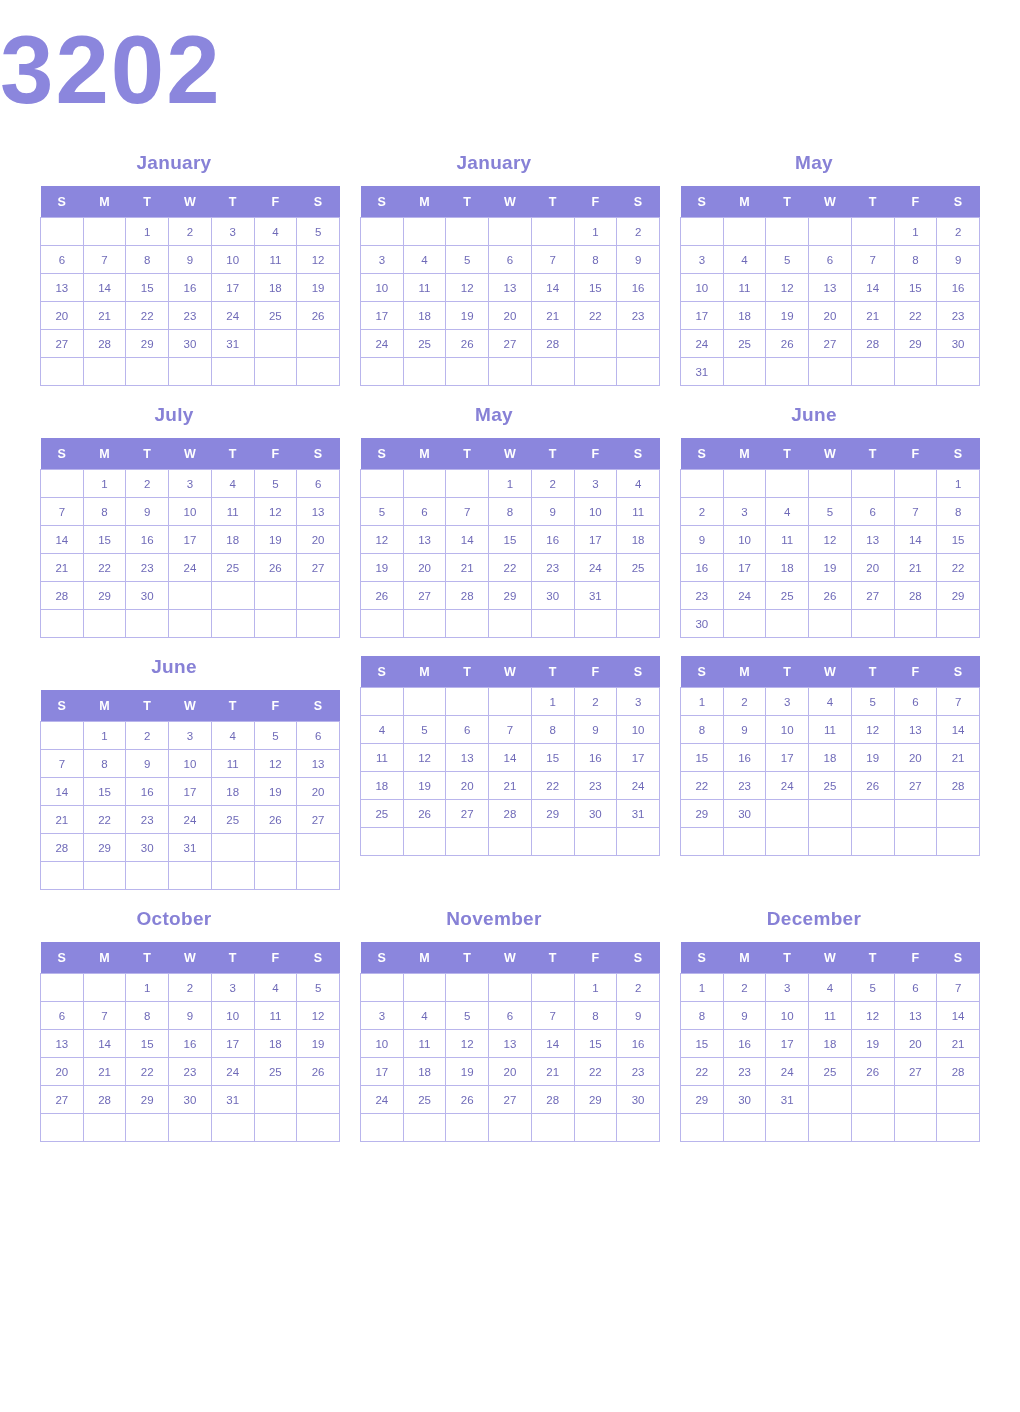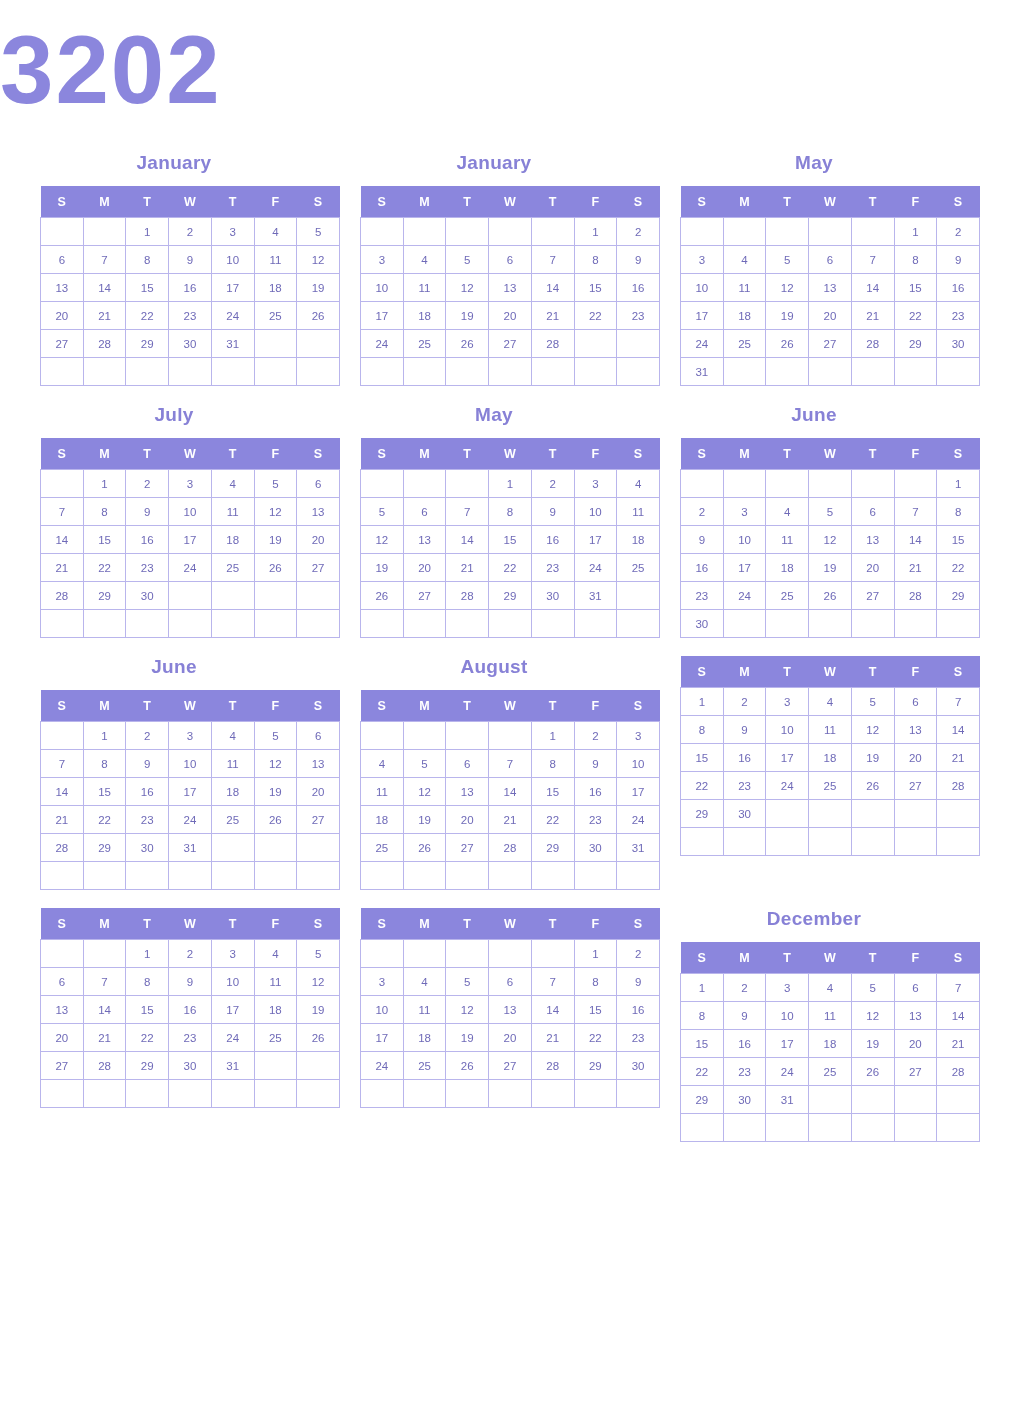--- a/index.html
+++ b/index.html
@@ -576,21 +576,20 @@
             <td class="empty"></td>
             <td class="empty"></td>
             <td class="empty"></td>
             <td class="empty"></td>
             <td class="empty"></td>
           </tr>
         </tbody>
       </table>
     </div>
     <div class="month">
-      <div class="month-name">August</div>
       <table class="month-table">
         <thead>
           <tr>
             <th>S</th>
             <th>M</th>
             <th>T</th>
             <th>W</th>
             <th>T</th>
             <th>F</th>
             <th>S</th>
@@ -719,20 +718,21 @@
             <td class="empty"></td>
             <td class="empty"></td>
             <td class="empty"></td>
             <td class="empty"></td>
             <td class="empty"></td>
           </tr>
         </tbody>
       </table>
     </div>
     <div class="month">
+      <div class="month-name">October</div>
       <table class="month-table">
         <thead>
           <tr>
             <th>S</th>
             <th>M</th>
             <th>T</th>
             <th>W</th>
             <th>T</th>
             <th>F</th>
             <th>S</th>
@@ -790,20 +790,21 @@
             <td class="empty"></td>
             <td class="empty"></td>
             <td class="empty"></td>
             <td class="empty"></td>
             <td class="empty"></td>
           </tr>
         </tbody>
       </table>
     </div>
     <div class="month">
+      <div class="month-name">November</div>
       <table class="month-table">
         <thead>
           <tr>
             <th>S</th>
             <th>M</th>
             <th>T</th>
             <th>W</th>
             <th>T</th>
             <th>F</th>
             <th>S</th>

